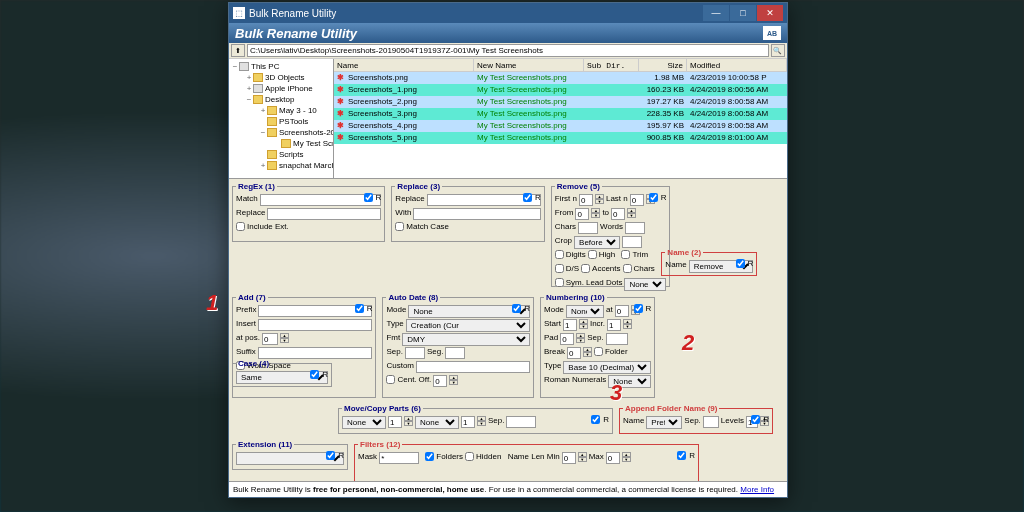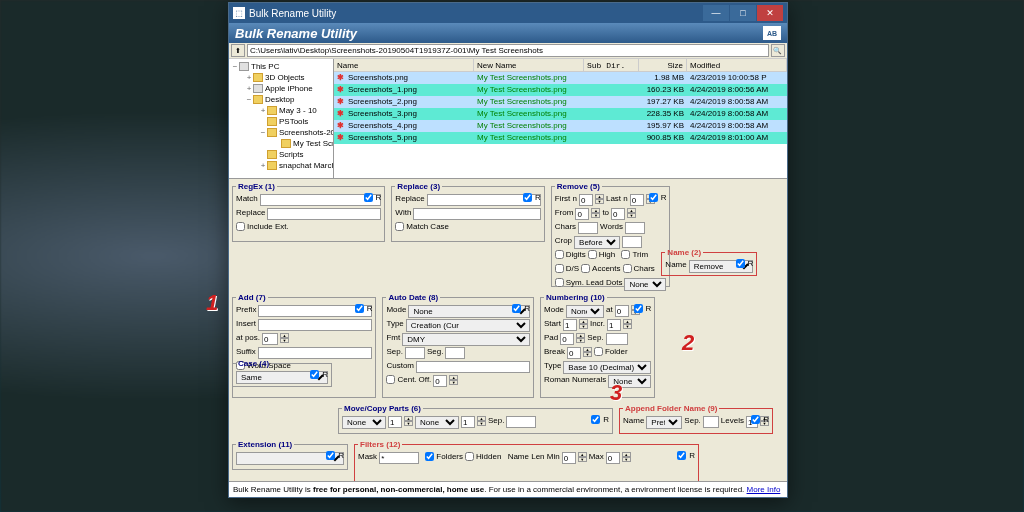--- a/index.html
+++ b/index.html
@@ -437,19 +437,19 @@
           </div><label>Max</label><input type="text" value="0" style="width: 14px;"><div class="spin">
             <div>▲</div>
             <div>▼</div>
           </div></div>
 
     </fieldset>
 
   </div>
 
   <div class="footer">
-    <span>Bulk Rename Utility is </span><b>free for personal, non-commercial, home use</b><span>. For use in a commercial environment, a environment license is required. </span><a href="#">More Info</a>
+    <span>Bulk Rename Utility is </span><b>free for personal, non-commercial, home use</b><span>. For use in a commercial commercial, a commercial license is required. </span><a href="#">More Info</a>
   </div>
 </div>
 
 <div class="rednum" style="left:206px;top:290px">1</div>
 <div class="rednum" style="left:682px;top:330px">2</div>
 <div class="rednum" style="left:610px;top:380px">3</div>
 
 </body></html>

